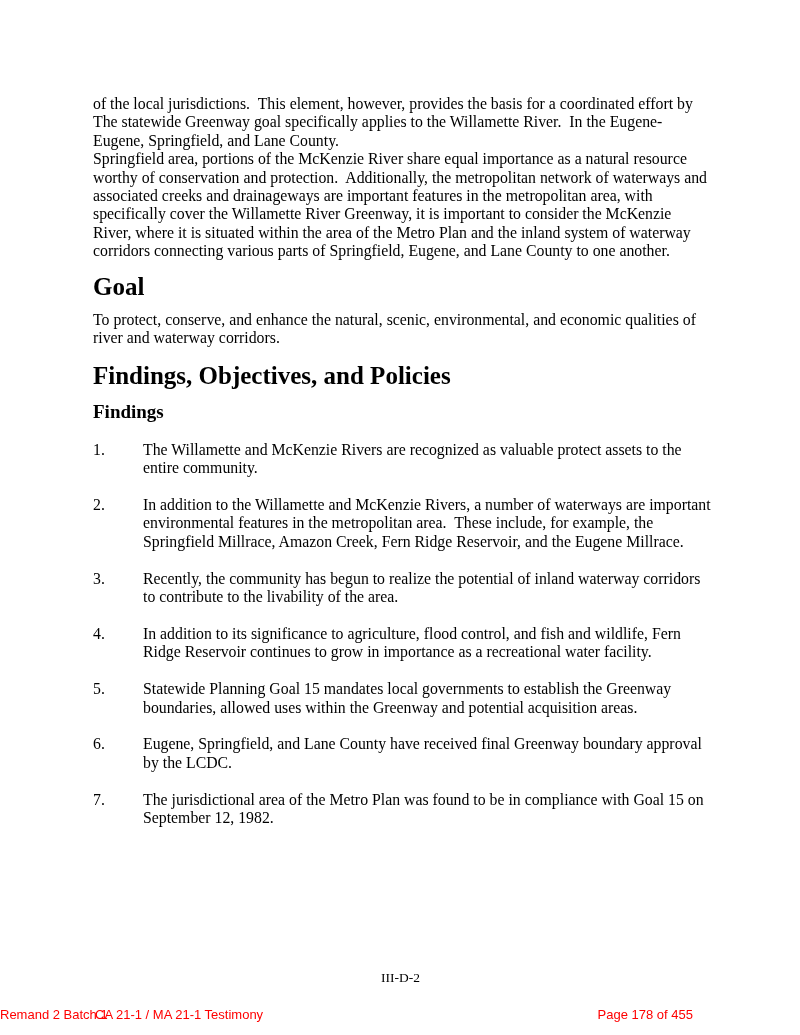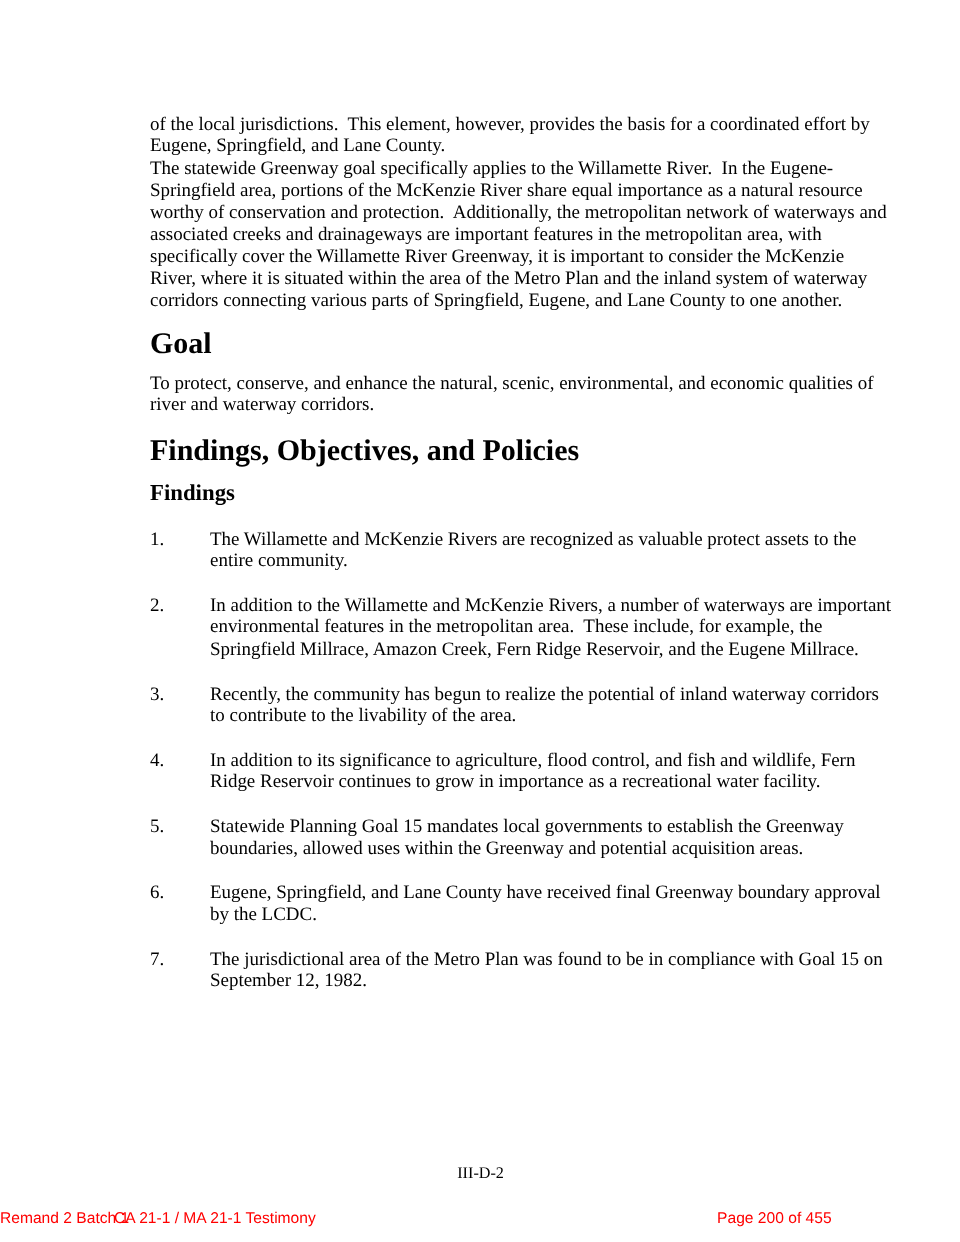--- a/index.html
+++ b/index.html
@@ -12,21 +12,20 @@
     font-family: "Liberation Serif", "DejaVu Serif", serif;
     color: #000000;
   }
   .content {
     position: absolute;
     left: 93px;
     top: 95px;
     width: 645px;
     font-size: 15.8px;
     line-height: 18.4px;
-    margin-left: 32px;
   }
   .ln { white-space: pre; }
   .it { }
   .h1 {
     font-size: 25px;
     font-weight: bold;
     line-height: 22px;
     white-space: pre;
   }
   .goal-h { margin-top: 15px; }
@@ -65,22 +64,22 @@
   .stamp-right { position: absolute; right: 107px; top: 0; white-space: pre; }
 </style>
 </head>
 <body>
 
 <div class="page">
   <div class="content">
 
     <div class="intro">
       <div class="ln">of the local jurisdictions.  This element, however, provides the basis for a coordinated effort by</div>
+      <div class="ln">The statewide Greenway goal specifically applies to the Willamette River.  In the Eugene-</div>
       <div class="ln">Eugene, Springfield, and Lane County.</div>
-      <div class="ln">The statewide Greenway goal specifically applies to the Willamette River.  In the Eugene-</div>
       <div class="ln">Springfield area, portions of the McKenzie River share equal importance as a natural resource</div>
       <div class="ln">worthy of conservation and protection.  Additionally, the metropolitan network of waterways and</div>
       <div class="ln">associated creeks and drainageways are important features in the metropolitan area, with</div>
       <div class="ln">specifically cover the Willamette River Greenway, it is important to consider the McKenzie</div>
       <div class="ln"><span>River, where it is situated within the area of the </span><span class="it">Metro Plan</span><span> and the inland system of waterway</span></div>
       <div class="ln">corridors connecting various parts of Springfield, Eugene, and Lane County to one another.</div>
     </div>
 
     <div class="h1 goal-h">Goal</div>
 
@@ -153,16 +152,16 @@
       </div>
 
     </div>
   </div>
 
   <div class="footer">
     <div class="doc-page">III-D-2</div>
     <div class="stamps">
       <span class="stamp-left" style="color: rgb(255, 0, 0);">CA 21-1 / MA 21-1 Testimony</span>
       <span class="stamp-center" style="color: rgb(255, 0, 0);">Remand 2 Batch 1</span>
-      <span class="stamp-right" style="color: rgb(255, 0, 0);">Page 200 of 455</span>
+      <span class="stamp-right" style="color: rgb(255, 0, 0);">Page 178 of 455</span>
     </div>
   </div>
 </div>
 
 </body></html>

